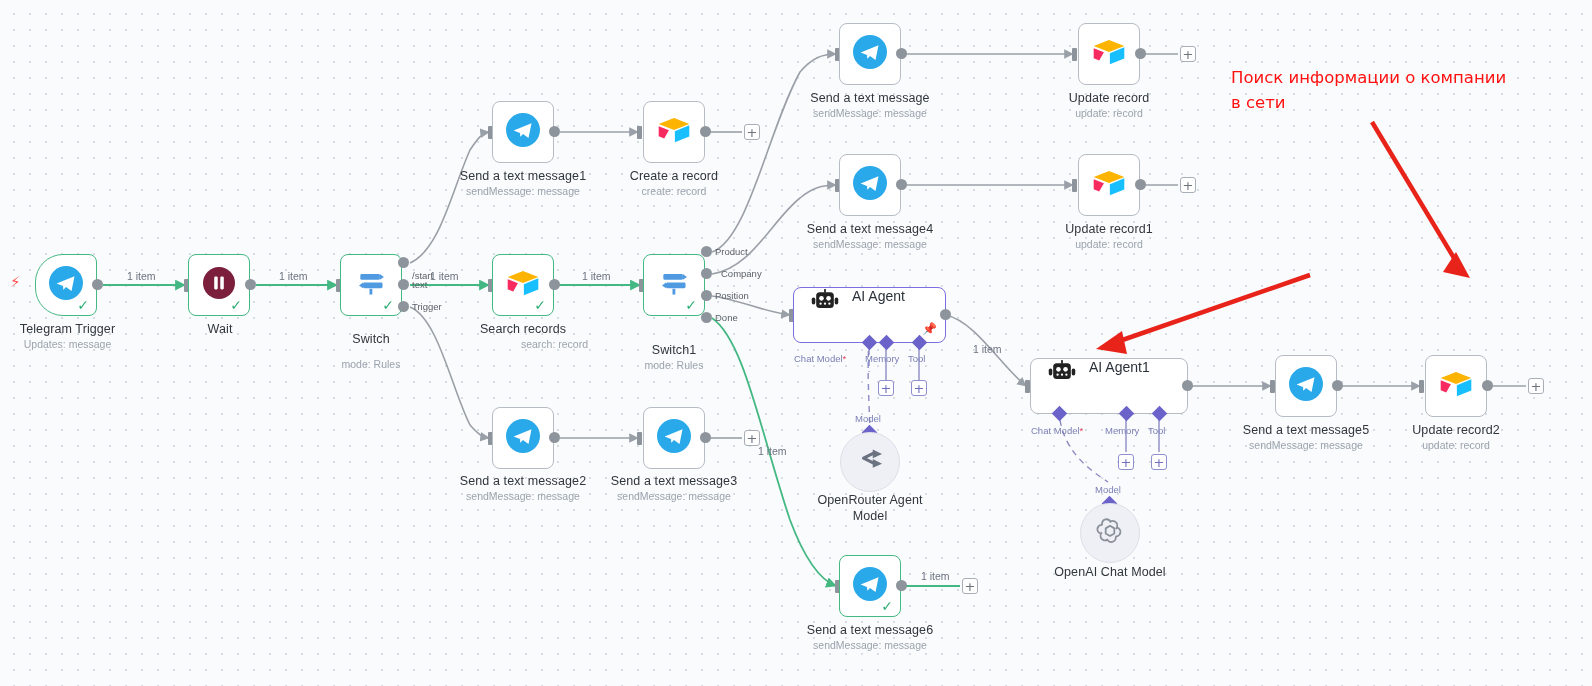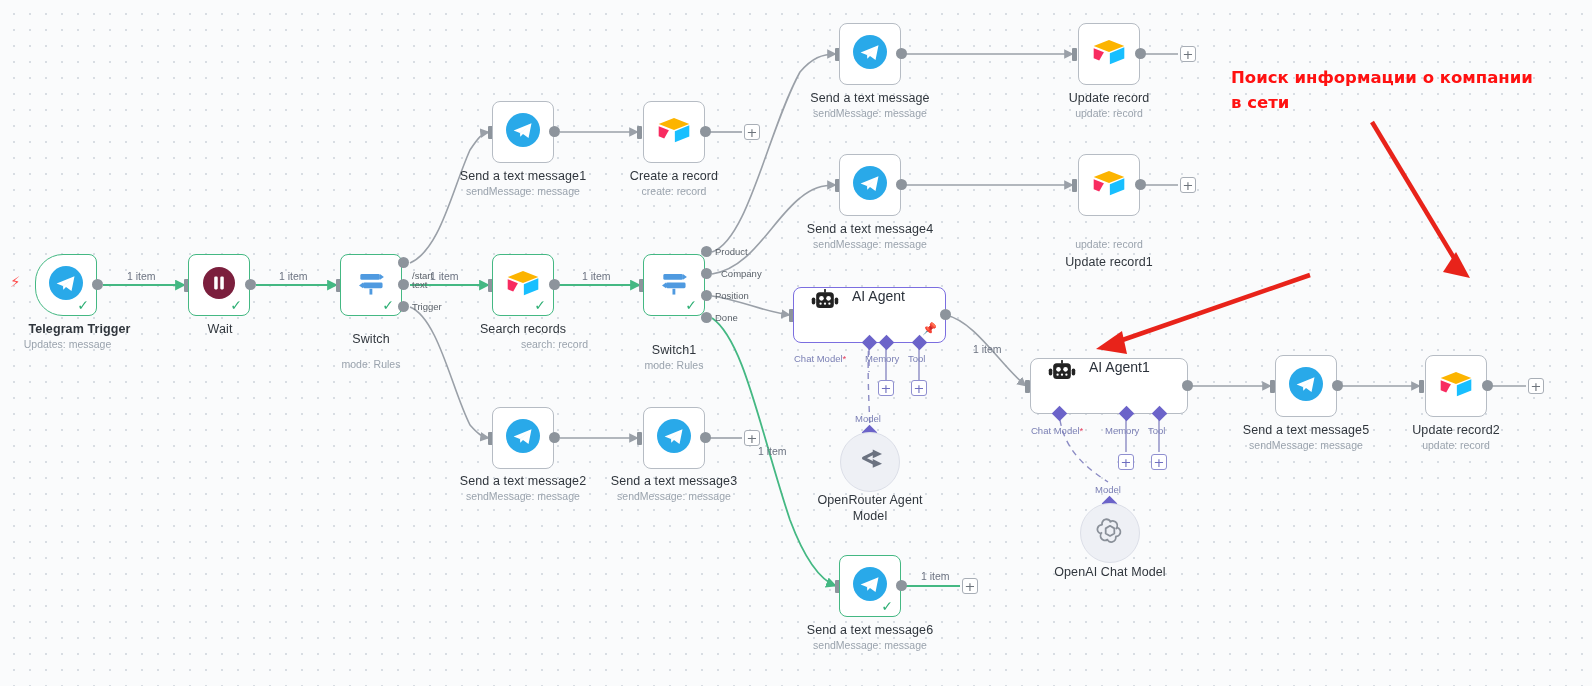--- a/index.html
+++ b/index.html
@@ -216,21 +216,21 @@
     <span>
       <svg width="34" height="34" viewBox="0 0 40 40">
           <circle cx="20" cy="20" r="20" fill="#29a9e9"></circle>
           <path d="M9 20.5 L30 12 L26.5 29.5 L20 24.8 L16.8 28 L16.4 23.6 Z" fill="#fff"></path>
           <path d="M16.8 28 L17 23.5 L27 15 L16.4 23.6 Z" fill="#cfe9f7"></path>
         </svg>
     </span>
     <span class="tick">✓</span>
   </div>
   <div class="port-out" style="left:92px; top:279px;"></div>
-  <div class="caption" style="left:12px; top:322px; width:135px;font-weight:bold;">Telegram Trigger</div>
+  <div class="caption" style="left:0px; top:322px; width:135px;">Telegram Trigger</div>
   <div class="subcaption" style="left:0px; top:338px; width:135px;">Updates: message</div>
   <div class="item-label" style="left:127px; top:270px;">1 item</div>
 
   <div class="port-in" style="left:184px; top:279px;"></div>
   <div class="node green" style="left:188px; top:254px;">
     <span>
       <svg width="32" height="32" viewBox="0 0 40 40">
           <circle cx="20" cy="20" r="20" fill="#7b1f3d"></circle>
           <rect x="14" y="12" width="4.4" height="16" rx="1.4" fill="#fff"></rect>
           <rect x="21.6" y="12" width="4.4" height="16" rx="1.4" fill="#fff"></rect>
@@ -392,21 +392,21 @@
         <polygon points="21,18.5 38,11.5 38,24.5 21,31.5" fill="#18bfff"></polygon>
         <polygon points="2,12.5 17,18.5 17,31 2,25" fill="#fff"></polygon>
         <polygon points="2,12.5 14,17.3 8.5,27 2,24.4" fill="#f82b60"></polygon>
       </svg>
     </span>
   </div>
   <div class="port-out" style="left:1135px; top:179px;"></div>
   <div class="plus-btn" style="left:1180px; top:177px;">
       <span>+</span>
     </div>
-  <div class="caption" style="left:1044px; top:222px; width:130px;margin-top:33px;">Update record1</div>
+  <div class="caption" style="left:1044px; top:222px; width:130px;">Update record1</div>
   <div class="subcaption" style="left:1044px; top:238px; width:130px;">update: record</div>
 
   <div class="port-in" style="left:488px; top:432px;"></div>
   <div class="node" style="left:492px; top:407px;">
     <span>
       <svg width="34" height="34" viewBox="0 0 40 40">
           <circle cx="20" cy="20" r="20" fill="#29a9e9"></circle>
           <path d="M9 20.5 L30 12 L26.5 29.5 L20 24.8 L16.8 28 L16.4 23.6 Z" fill="#fff"></path>
           <path d="M16.8 28 L17 23.5 L27 15 L16.4 23.6 Z" fill="#cfe9f7"></path>
         </svg>
@@ -575,16 +575,16 @@
       </svg>
     </span>
   </div>
   <div class="port-out" style="left:1482px; top:380px;"></div>
   <div class="plus-btn" style="left:1528px; top:378px;">
       <span>+</span>
     </div>
   <div class="caption" style="left:1391px; top:423px; width:130px;">Update record2</div>
   <div class="subcaption" style="left:1391px; top:439px; width:130px;">update: record</div>
 
-  <div class="annot" style="left:1231px; top:65px;font-weight:bold;">Поиск информации о компании
+  <div class="annot" style="left:1231px; top:65px;">Поиск информации о компании
 в сети</div>
 
 </div>
 
 </body></html>

